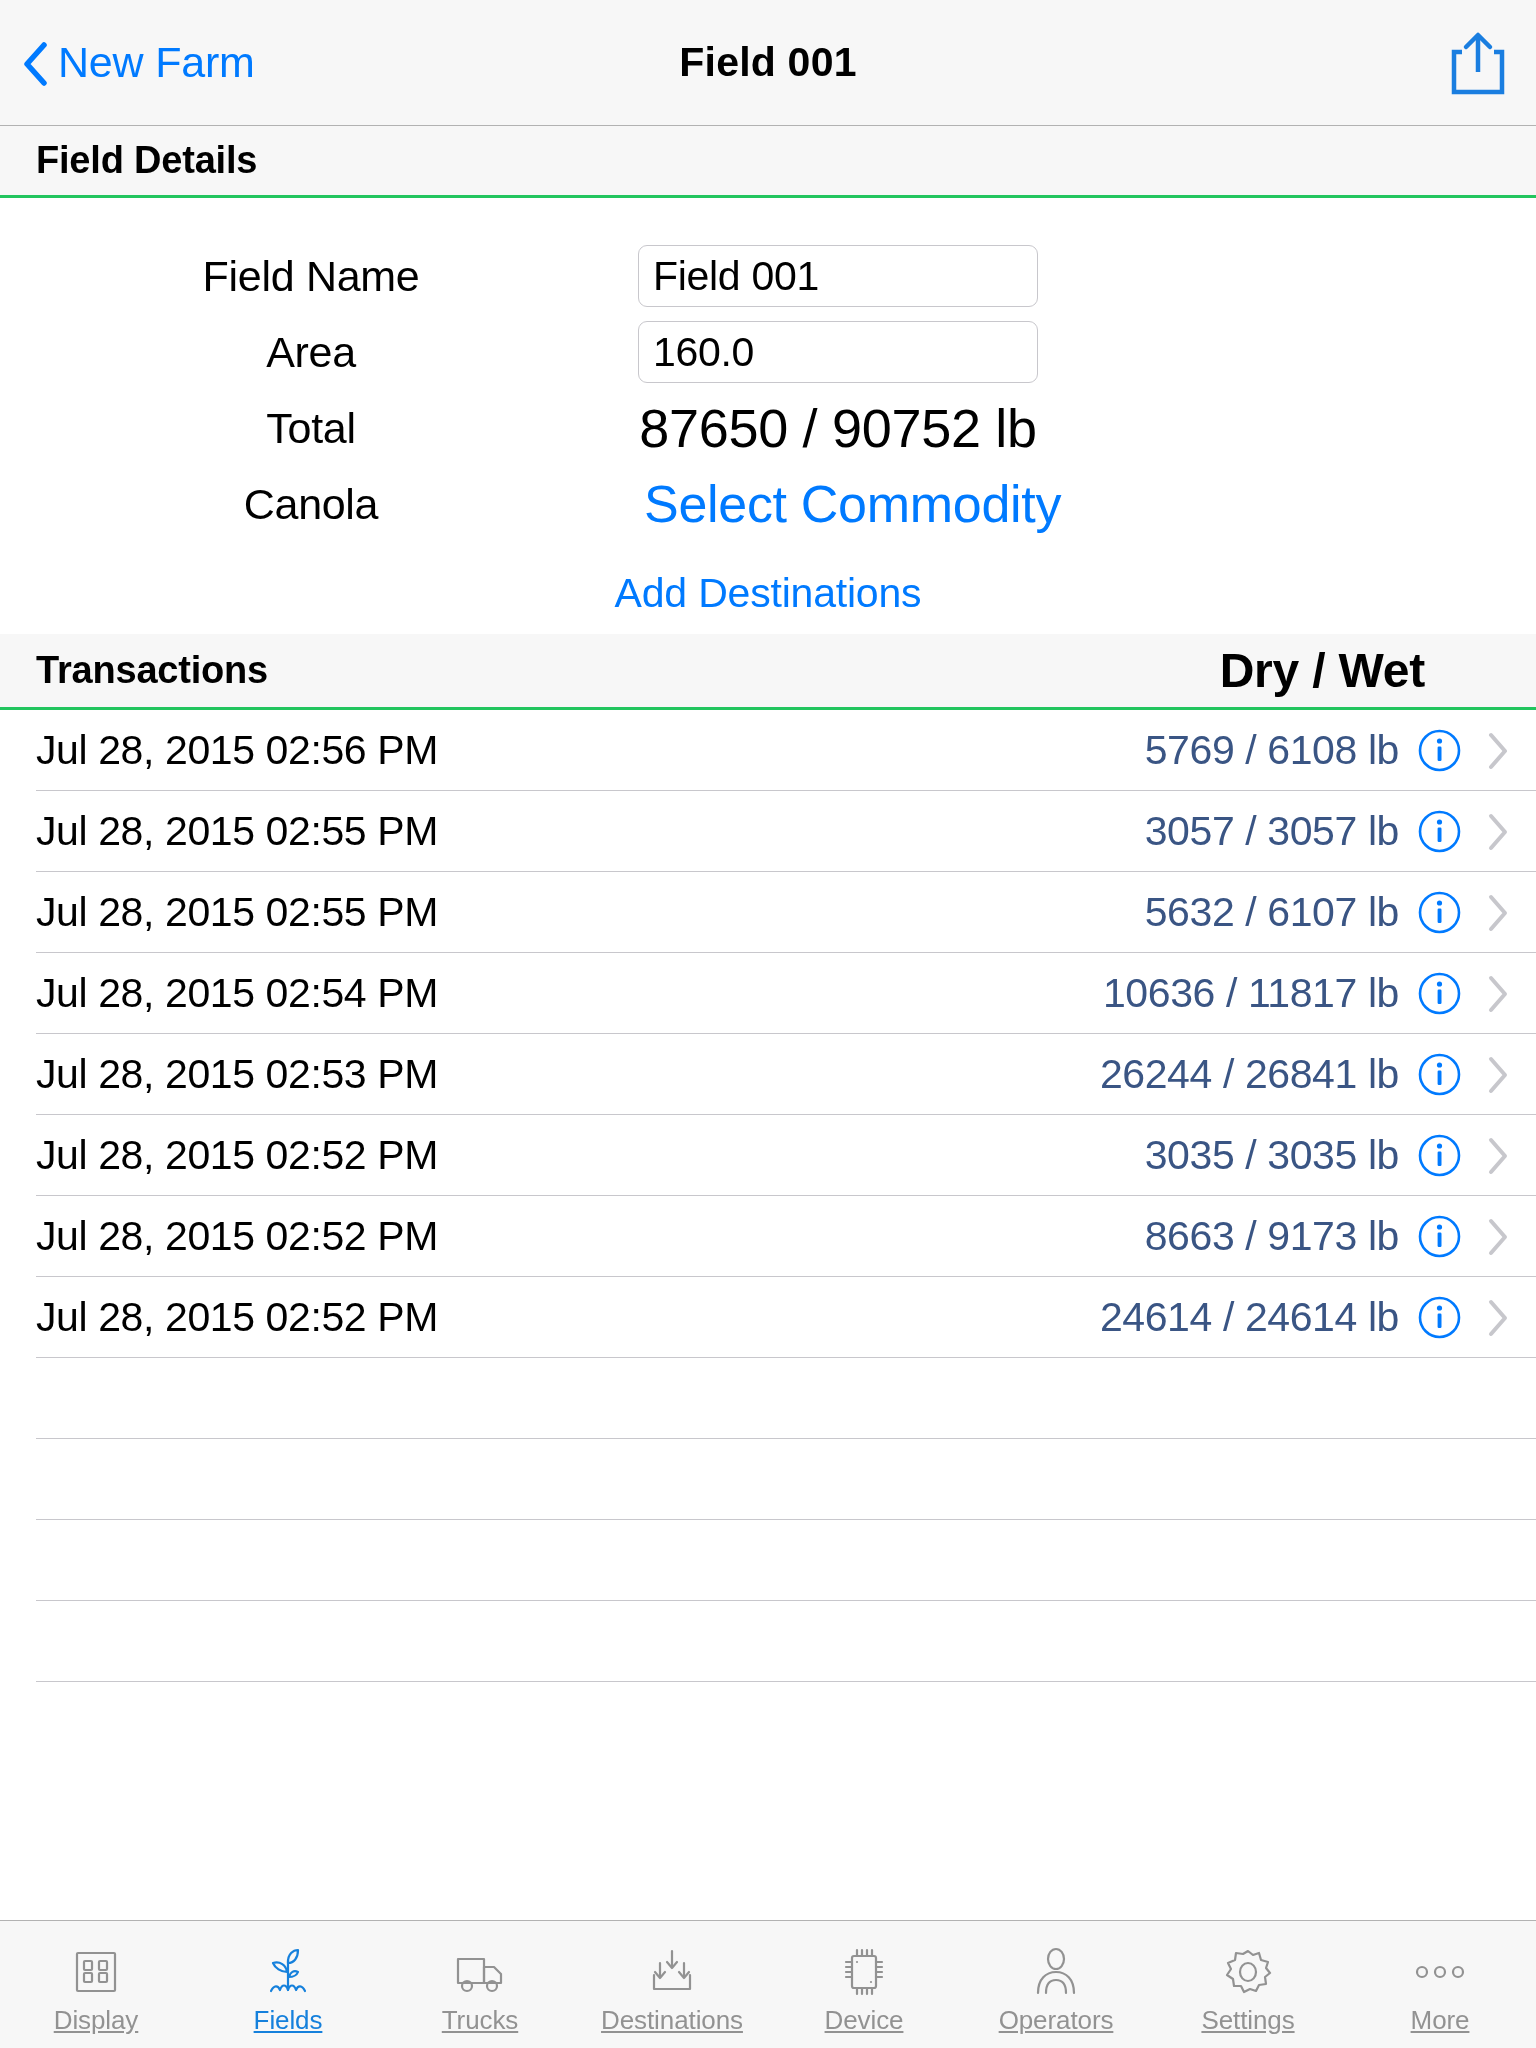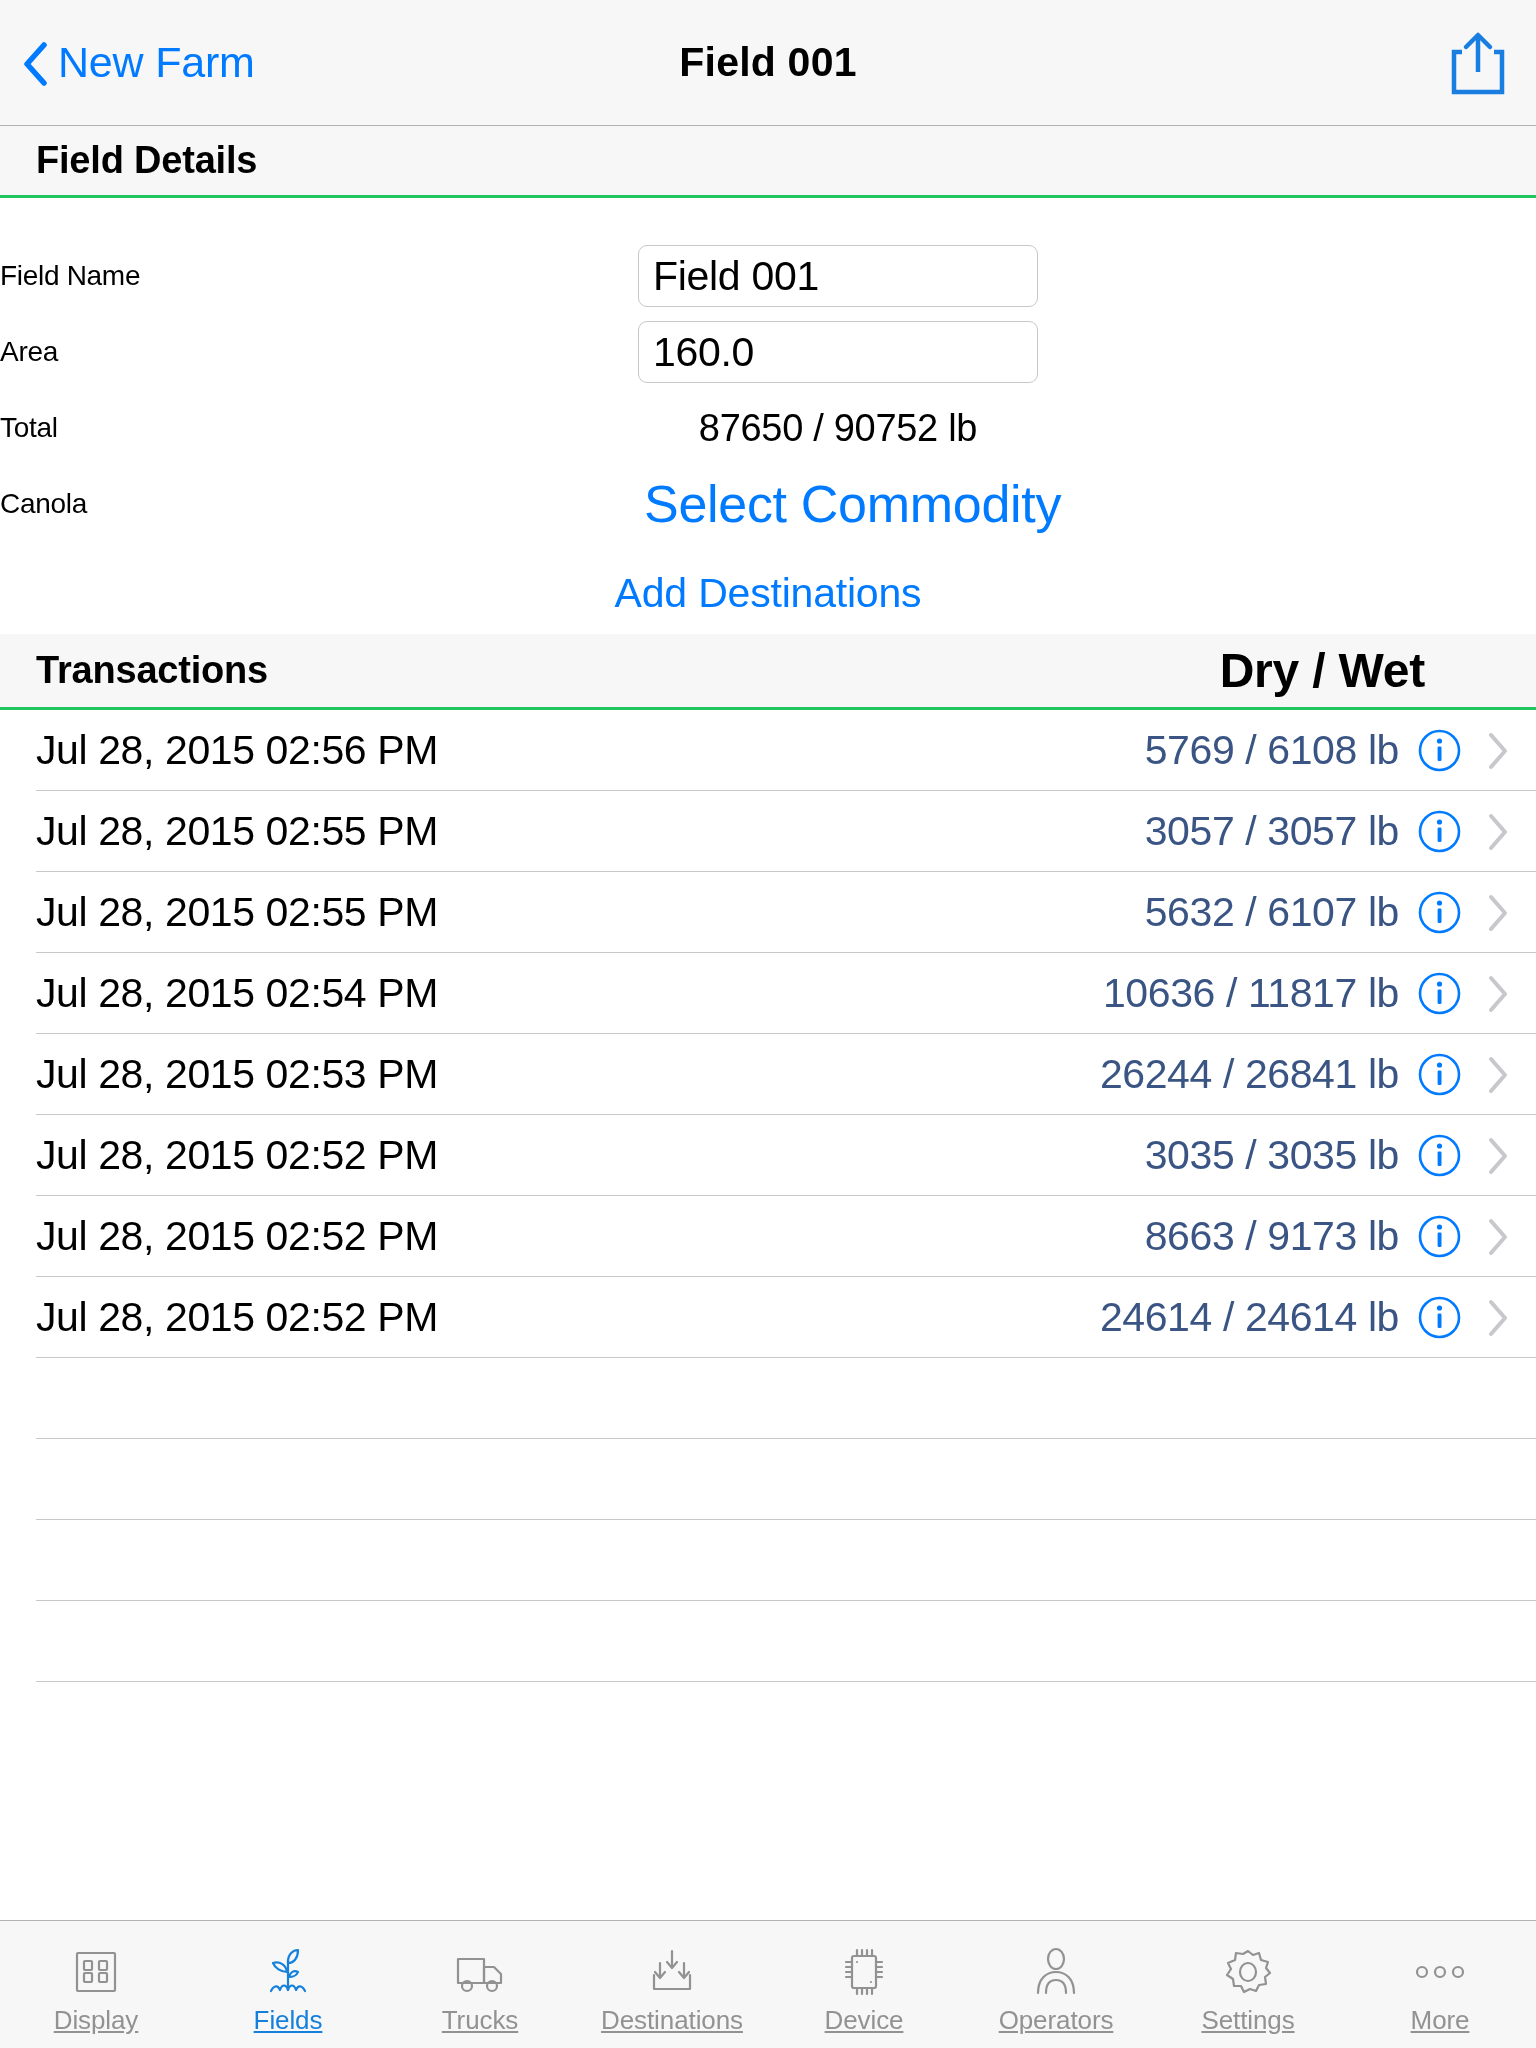--- a/index.html
+++ b/index.html
@@ -104,42 +104,42 @@
     padding-top: 40px;
   }
   .form-row {
     display: flex;
     align-items: center;
     height: 76px;
     margin-bottom: 0;
   }
   .form-label {
     width: 638px;
-    text-align: left;
+    text-align: center;
     padding-right: 16px;
-    font-size: 28px;
+    font-size: 43px;
     color: #000;
     letter-spacing: -0.3px;
   }
   .form-input {
     width: 400px;
     height: 62px;
     border: 1px solid #c8c7cc;
     border-radius: 9px;
     background: #ffffff;
     font-size: 41px;
     font-family: "Liberation Sans", sans-serif;
     color: #000;
     padding: 0 14px;
     letter-spacing: -0.3px;
   }
   .form-static {
     width: 400px;
     text-align: center;
-    font-size: 38px;
+    font-size: 54px;
     color: #000;
     letter-spacing: -0.3px;
   }
   .form-link {
     font-size: 52px;
     color: #007aff;
     cursor: pointer;
     letter-spacing: -0.3px;
     padding-left: 6px;
   }

